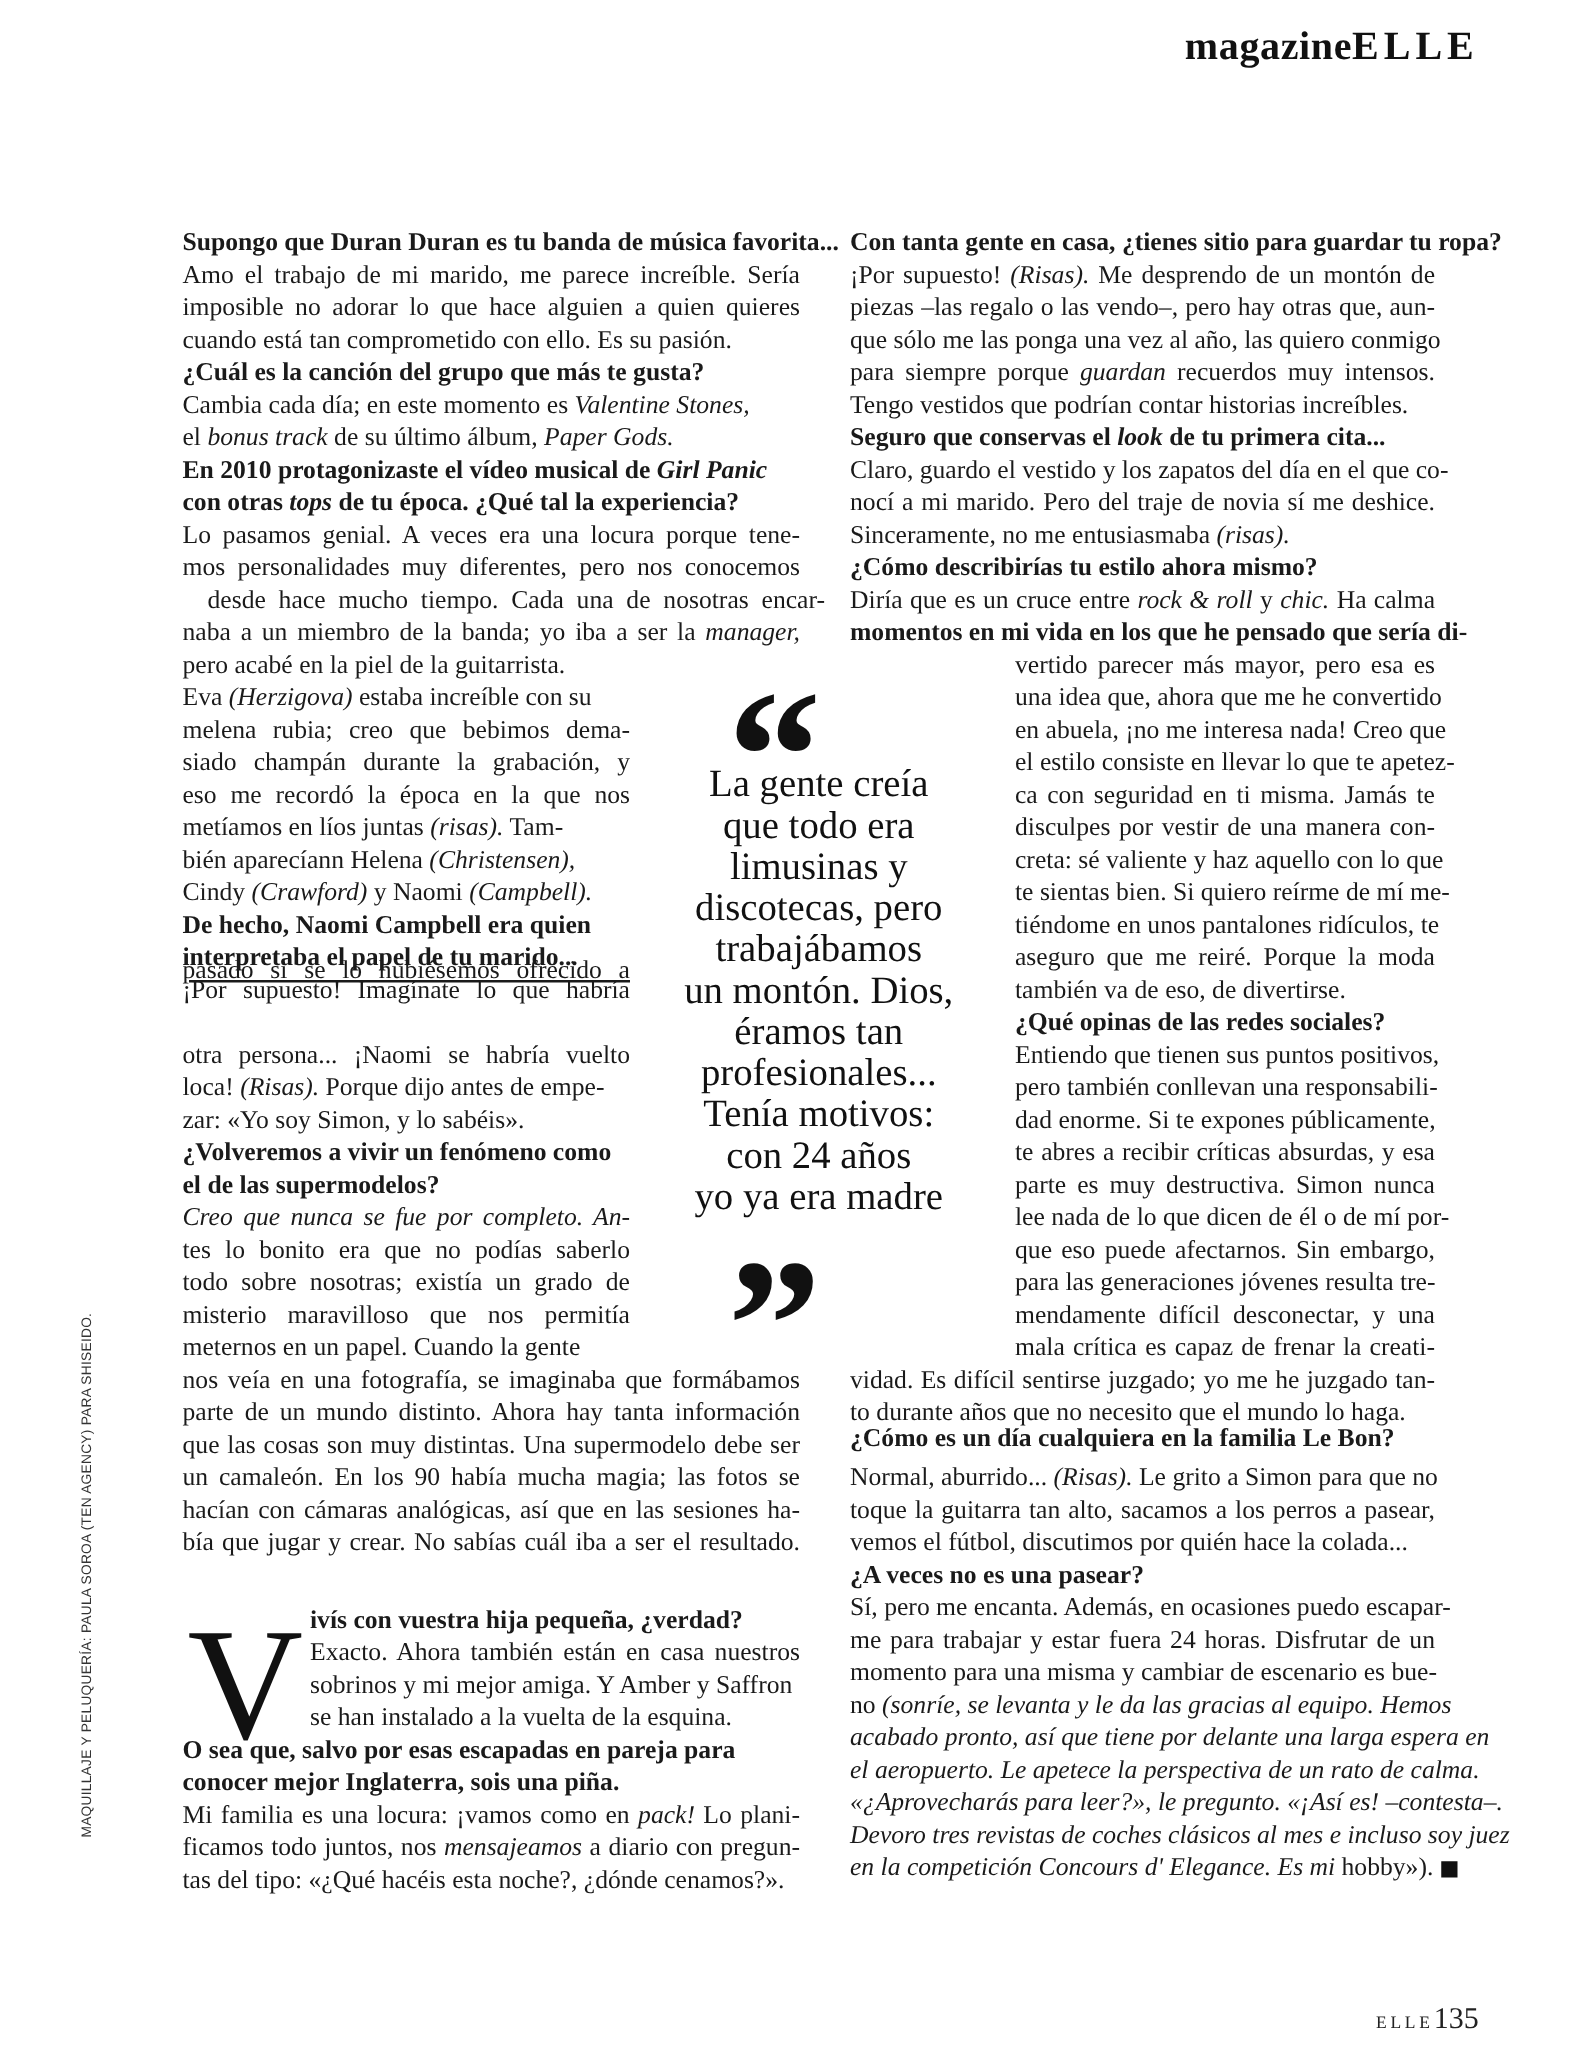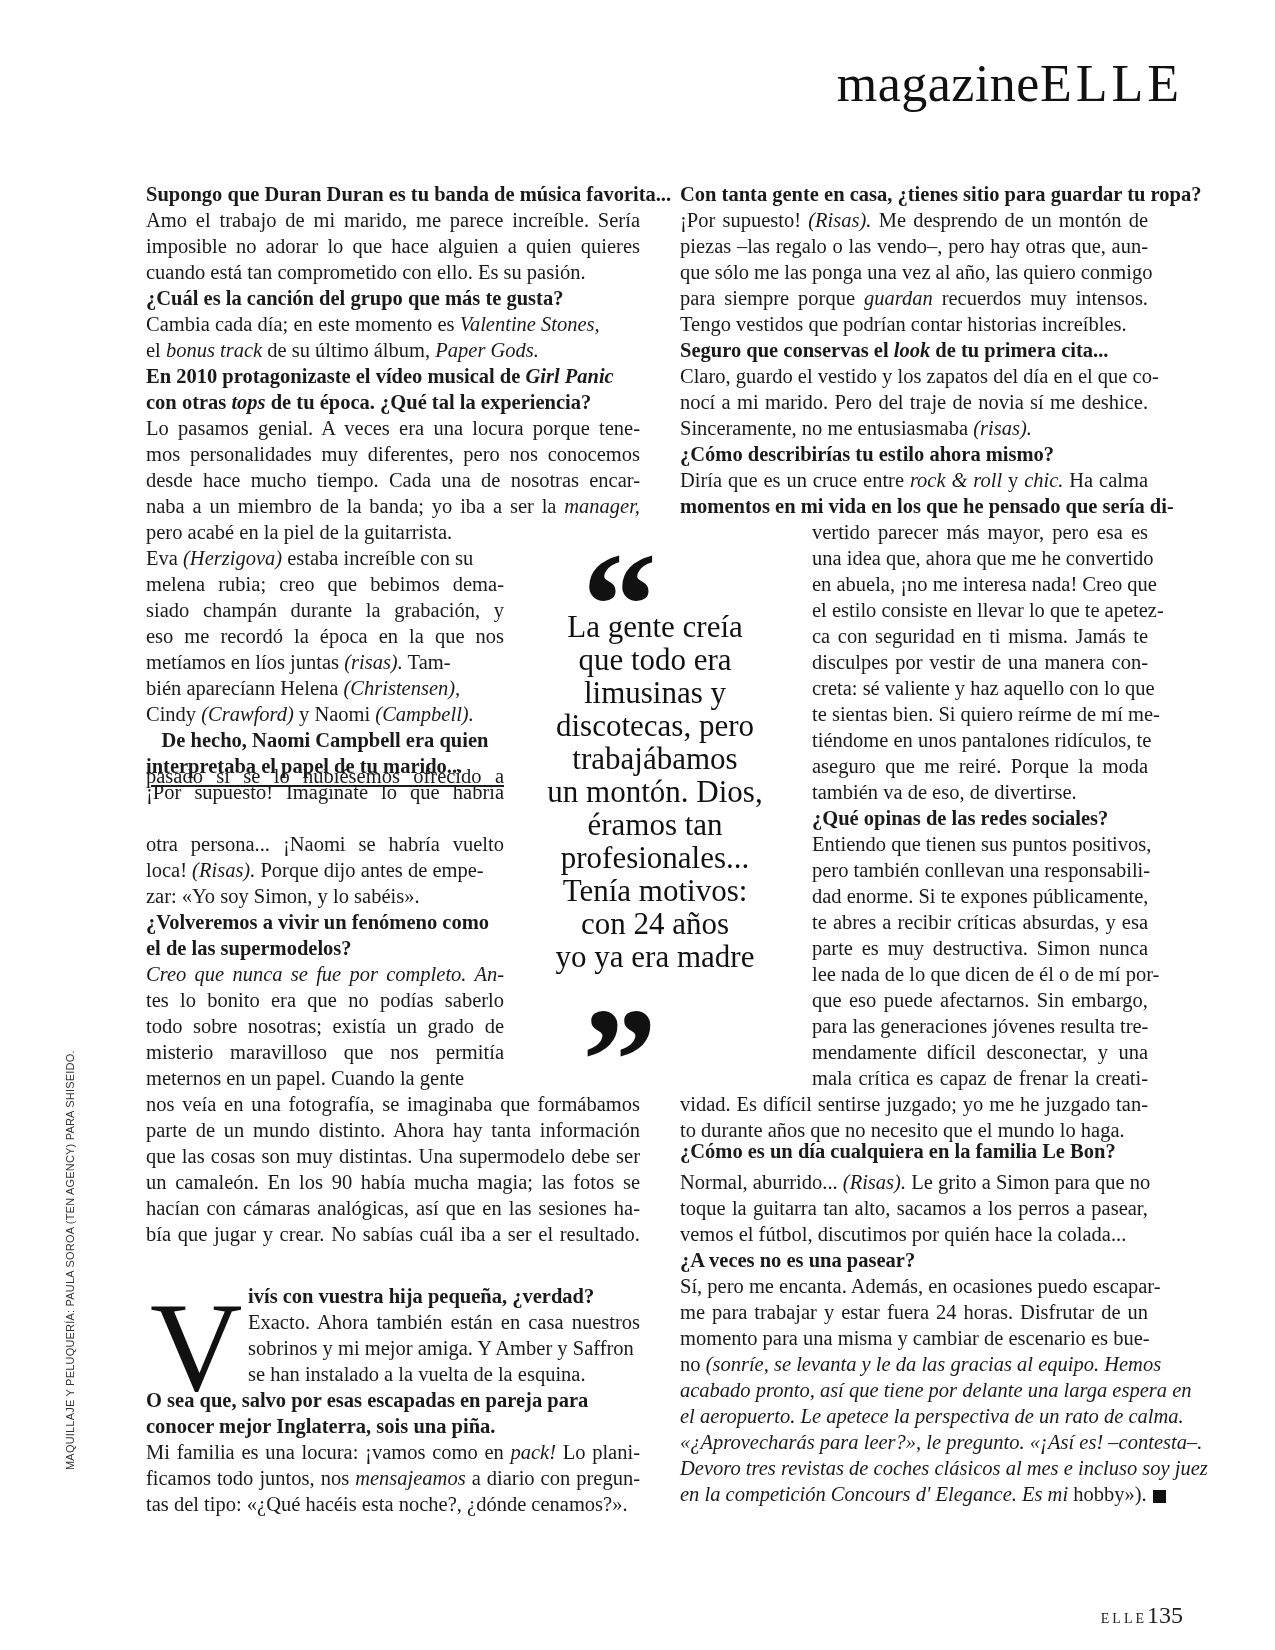--- a/index.html
+++ b/index.html
@@ -1,17 +1,17 @@
 <!DOCTYPE html>
 <html><head>
 <meta charset="utf-8">
 <style>
   html, body { margin:0; padding:0; background:#ffffff; }
   body { width:1275px; height:1650px; position:relative; overflow:hidden; color:#1a1a1a; font-family:"Liberation Serif","DejaVu Serif",serif; }
-  .header { position:absolute; top:18px; right:92px; font-family:"Liberation Serif",serif; font-size:52px; letter-spacing:0.5px; color:#111; font-weight:normal;margin-top:36px; }
+  .header { position:absolute; top:18px; right:92px; font-family:"Liberation Serif",serif; font-size:32px; letter-spacing:0.5px; color:#111; font-weight:bold; }
   .header .elle { letter-spacing:4px; }
   .line { position:absolute; font-size:20.5px; line-height:26px; white-space:nowrap; }
   .b { font-weight:bold; }
   .i { font-style:italic; }
   .just { text-align:justify; text-align-last:justify; }
   .col1 { left:146px; width:494px; }
   .col1n { left:146px; width:358px; }
   .col2 { left:680px; width:468px; }
   .col2n { left:812px; width:336px; }
   .dropcap { position:absolute; left:150px; top:1283px; font-size:128px; line-height:128px; font-family:"Liberation Serif",serif; color:#111; }
@@ -35,31 +35,31 @@
   <div class="line col1 just" style="top:207px;">Amo el trabajo de mi marido, me parece increíble. Sería</div>
   <div class="line col1 just" style="top:233px;">imposible no adorar lo que hace alguien a quien quieres</div>
   <div class="line col1" style="top:259px;">cuando está tan comprometido con ello. Es su pasión.</div>
   <div class="line col1 b" style="top:285px;">¿Cuál es la canción del grupo que más te gusta?</div>
   <div class="line col1" style="top:311px;"><span>Cambia cada día; en este momento es </span><span class="i">Valentine Stones,</span></div>
   <div class="line col1" style="top:337px;"><span>el </span><span class="i">bonus track</span><span> de su último álbum, </span><span class="i">Paper Gods.</span></div>
   <div class="line col1 b" style="top:363px;"><span>En 2010 protagonizaste el vídeo musical de </span><span class="i">Girl Panic</span></div>
   <div class="line col1 b" style="top:389px;"><span>con otras </span><span class="i">tops</span><span> de tu época. ¿Qué tal la experiencia?</span></div>
   <div class="line col1 just" style="top:415px;">Lo pasamos genial. A veces era una locura porque tene-</div>
   <div class="line col1 just" style="top:441px;">mos personalidades muy diferentes, pero nos conocemos</div>
-  <div class="line col1 just" style="top:467px;">desde hace mucho tiempo. Cada una de nosotras encar-</div>
+  <div class="line col1 just" style="top:467px;margin-left:20px;">desde hace mucho tiempo. Cada una de nosotras encar-</div>
   <div class="line col1 just" style="top:493px;"><span>naba a un miembro de la banda; yo iba a ser la </span><span class="i">manager,</span></div>
   <div class="line col1n" style="top:519px;">pero acabé en la piel de la guitarrista.</div>
   <div class="line col1n" style="top:545px;"><span>Eva </span><span class="i">(Herzigova)</span><span> estaba increíble con su</span></div>
   <div class="line col1n just" style="top:571px;">melena rubia; creo que bebimos dema-</div>
   <div class="line col1n just" style="top:597px;">siado champán durante la grabación, y</div>
   <div class="line col1n just" style="top:623px;">eso me recordó la época en la que nos</div>
   <div class="line col1n" style="top:649px;"><span>metíamos en líos juntas </span><span class="i">(risas).</span><span> Tam-</span></div>
   <div class="line col1n" style="top:675px;"><span>bién aparecíann Helena </span><span class="i">(Christensen),</span></div>
   <div class="line col1n" style="top:701px;"><span>Cindy </span><span class="i">(Crawford)</span><span> y Naomi </span><span class="i">(Campbell).</span></div>
-  <div class="line col1n b" style="top:727px;text-align:center;">De hecho, Naomi Campbell era quien</div>
+  <div class="line col1n b" style="top:727px;">De hecho, Naomi Campbell era quien</div>
   <div class="line col1n b" style="top:753px;">interpretaba el papel de tu marido...</div>
   <div class="line col1n just" style="top:779px;">¡Por supuesto! Imagínate lo que habría</div>
   <div class="line col1n just" style="top:763px;text-decoration:underline;">pasado si se lo hubiésemos ofrecido a</div>
   <div class="line col1n just" style="top:831px;">otra persona... ¡Naomi se habría vuelto</div>
   <div class="line col1n" style="top:857px;"><span>loca! </span><span class="i">(Risas).</span><span> Porque dijo antes de empe-</span></div>
   <div class="line col1n" style="top:883px;">zar: «Yo soy Simon, y lo sabéis».</div>
   <div class="line col1n b" style="top:909px;">¿Volveremos a vivir un fenómeno como</div>
   <div class="line col1n b" style="top:935px;">el de las supermodelos?</div>
   <div class="line col1n just" style="top:961px;font-style:italic;">Creo que nunca se fue por completo. An-</div>
   <div class="line col1n just" style="top:987px;">tes lo bonito era que no podías saberlo</div>

